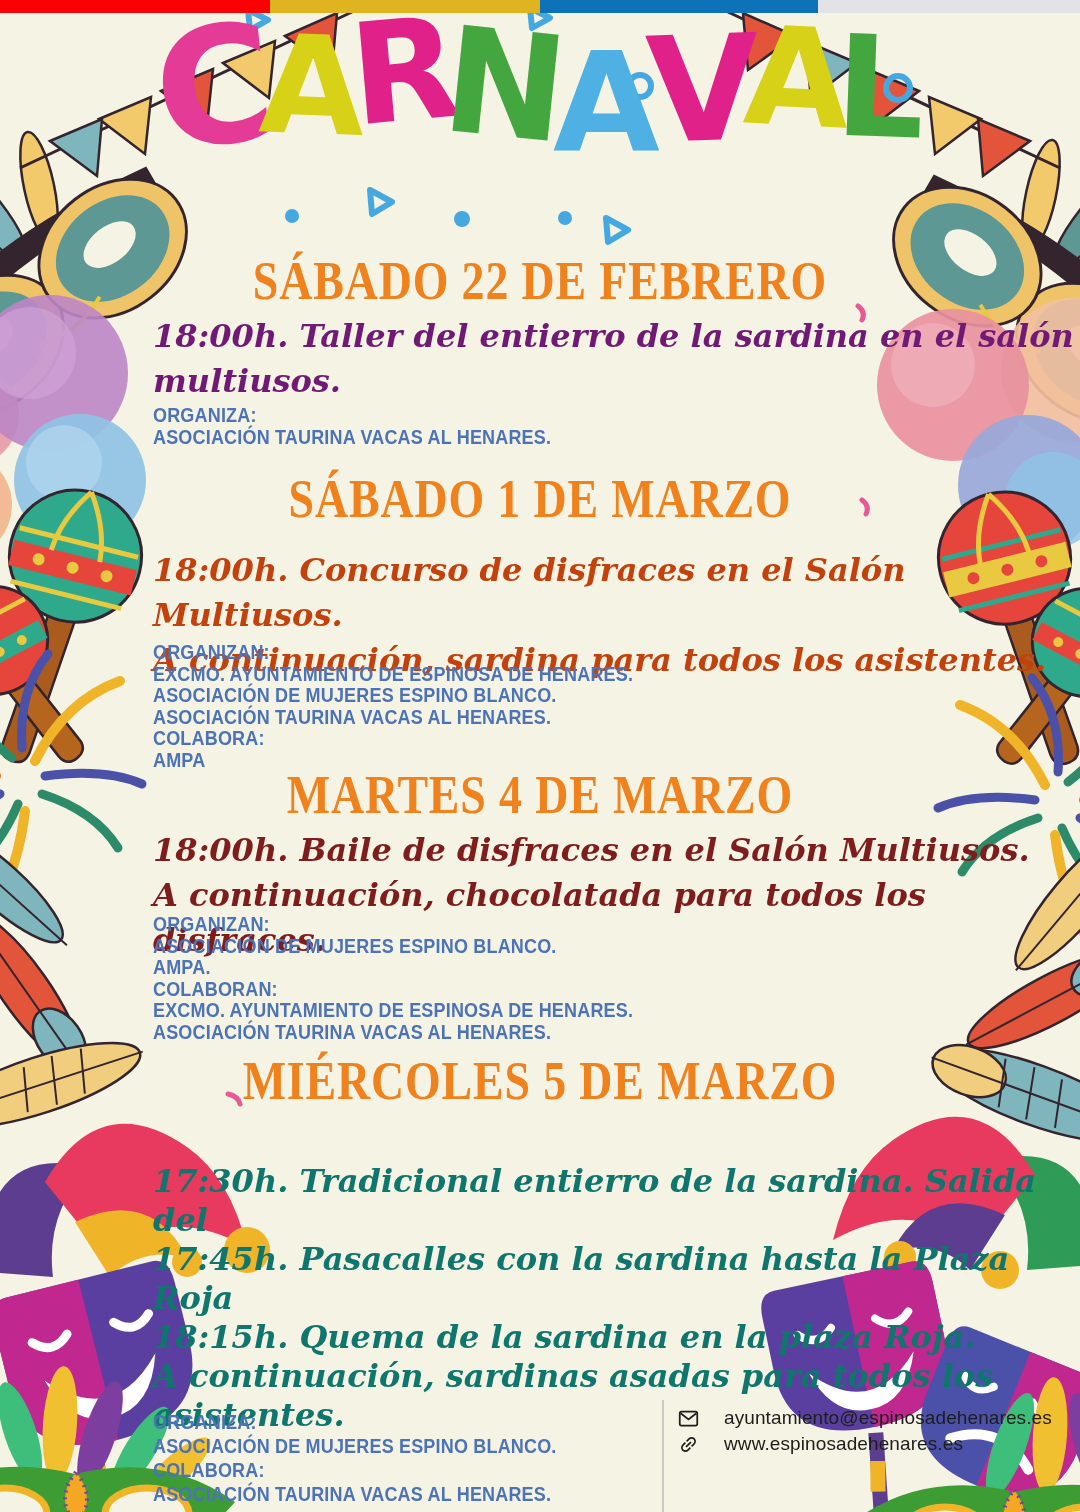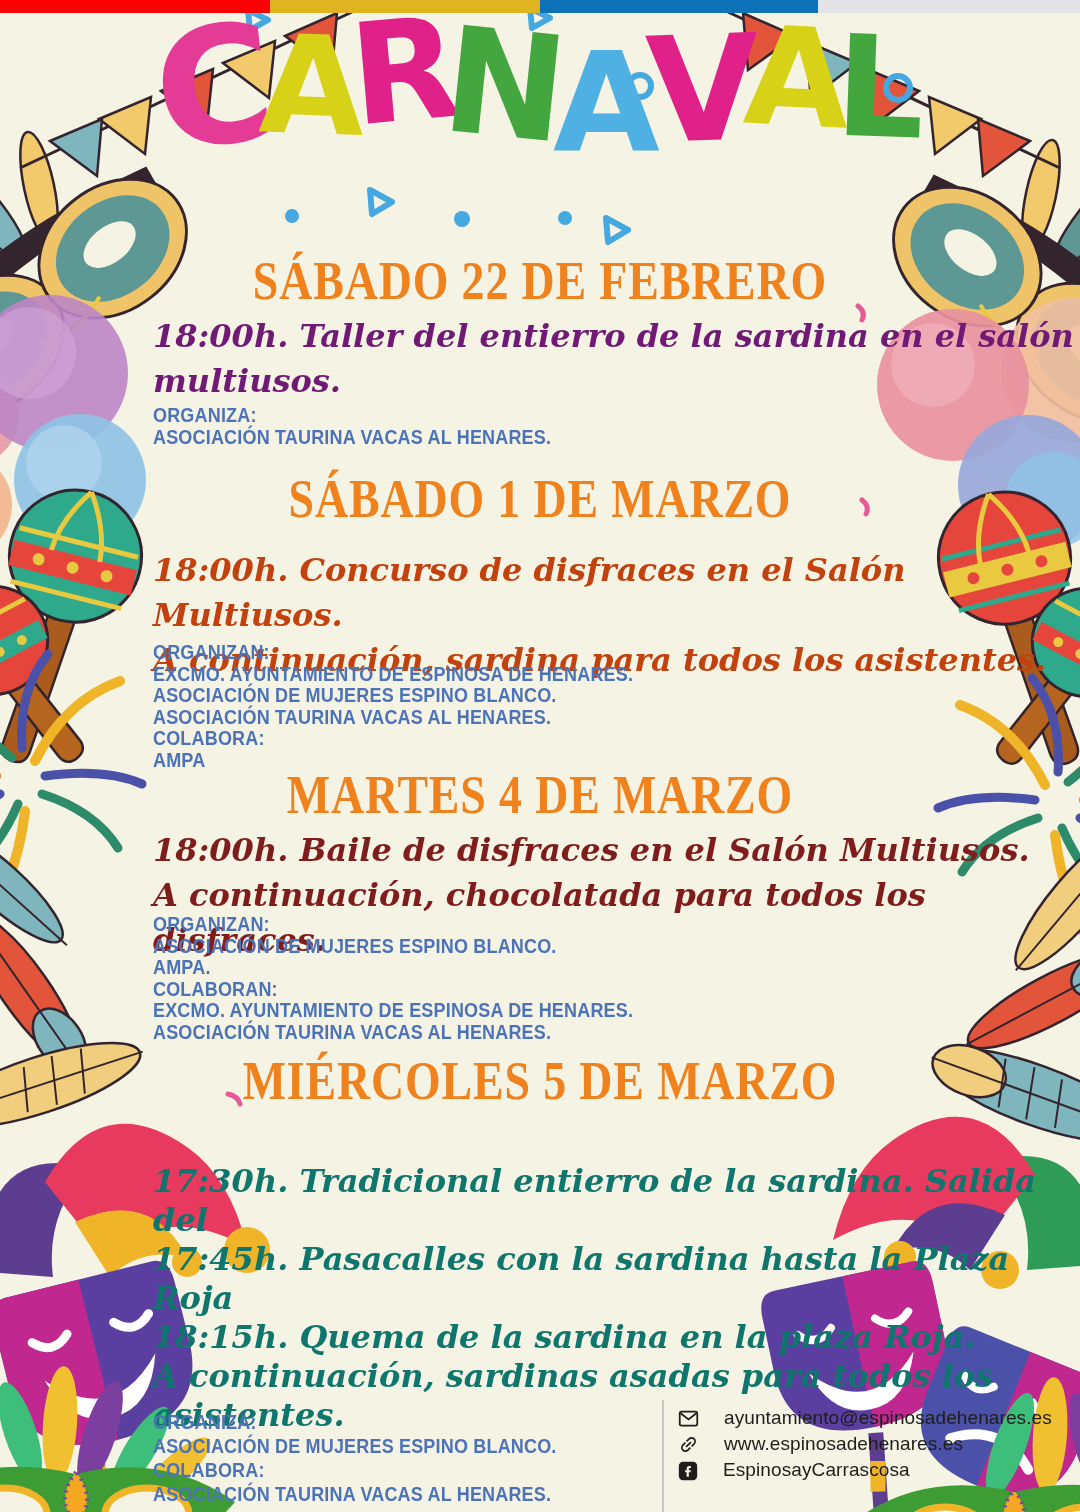--- a/index.html
+++ b/index.html
@@ -391,22 +391,15 @@
       <span class="ctext">ayuntamiento@espinosadehenares.es</span>
     </div>
     <div class="row">
       <svg width="21" height="21" viewBox="0 0 24 24">
         <g transform="rotate(-45 12 12)">
           <path d="M3.9 12c0-1.71 1.39-3.1 3.1-3.1h4V7H7c-2.76 0-5 2.24-5 5s2.24 5 5 5h4v-1.9H7c-1.71 0-3.1-1.39-3.1-3.1zM8 13h8v-2H8v2zm9-6h-4v1.9h4c1.71 0 3.1 1.39 3.1 3.1s-1.39 3.1-3.1 3.1h-4V17h4c2.76 0 5-2.24 5-5s-2.24-5-5-5z" fill="#1D1D1B"></path>
         </g>
       </svg>
       <span class="ctext">www.espinosadehenares.es</span>
     </div>
-    <div class="row">
-      <svg width="20" height="20" viewBox="0 0 24 24">
-        <rect x="1" y="1" width="22" height="22" rx="5" fill="#1D1D1B"></rect>
-        <path d="M15.5 8.5H14c-.6 0-1 .4-1 1V11h2.4l-.4 2.4H13V19h-2.6v-5.6H8.5V11h1.9V9.2c0-2 1.2-3.2 3.2-3.2h1.9v2.5z" fill="#F5F3E4"></path>
-      </svg>
-      <span class="ctext">EspinosayCarrascosa</span>
-    </div>
   </div>
 
 </div>
 
 </body></html>

